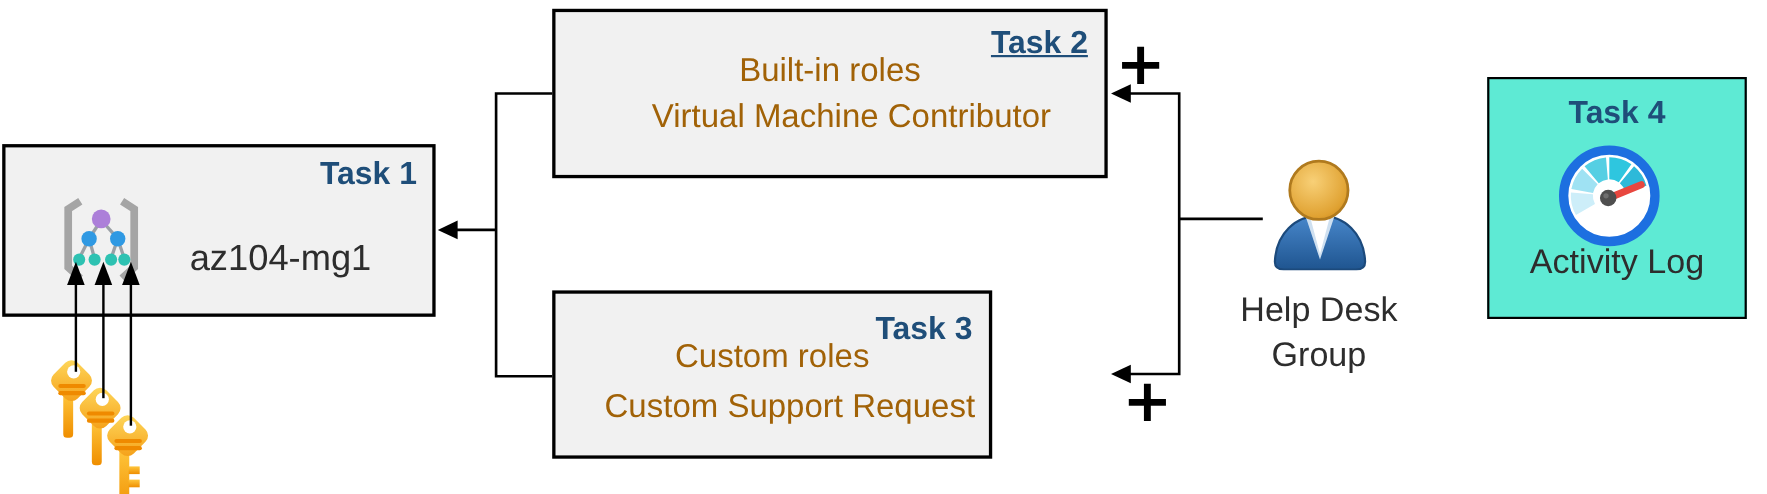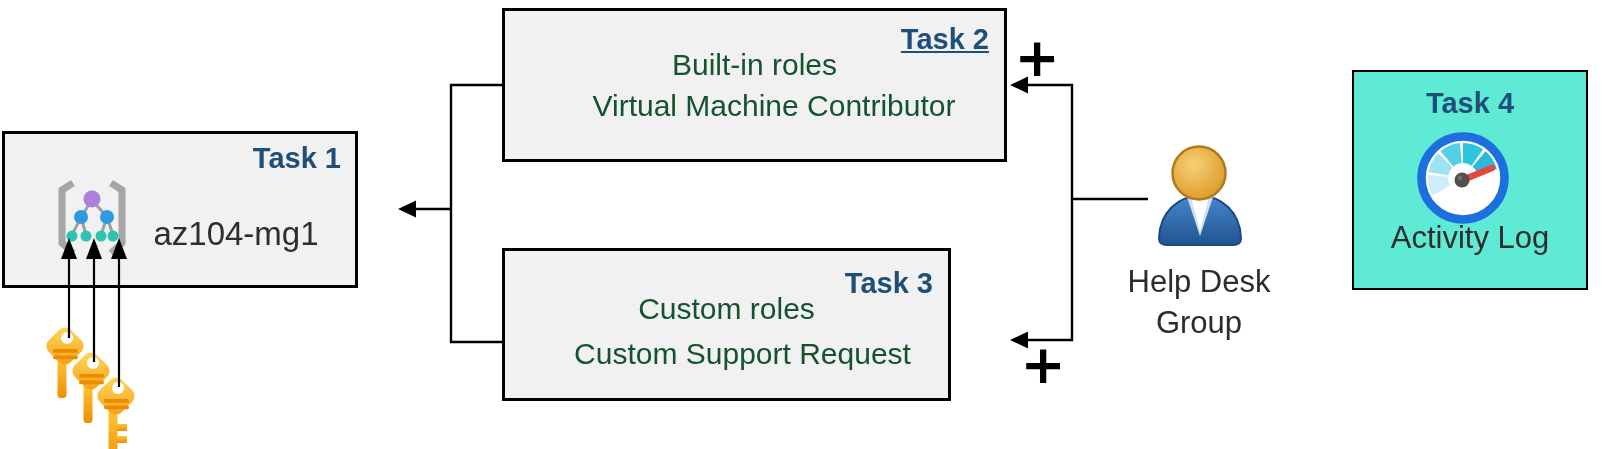--- a/index.html
+++ b/index.html
@@ -11,21 +11,21 @@
   .box{
     position:absolute;background:#f1f1f1;border:3px solid #000;box-sizing:border-box;z-index:2;
   }
   .box4{background:#5eead4;border-width:2.5px;}
   .badge{
     position:absolute;font-weight:bold;font-size:29px;color:#1f4e79;line-height:34px;white-space:nowrap;
   }
   .badge-center{left:0;right:0;text-align:center;}
   .bline{
     position:absolute;left:0;right:0;text-align:center;font-size:30px;line-height:40px;
-    color:#14532d;white-space:nowrap;
+    color:#a16207;white-space:nowrap;
   }
   .t1-title{
     position:absolute;left:120px;right:8px;top:68px;text-align:center;
     font-size:33px;line-height:40px;color:#2d2d2d;margin-top:12px;
   }
   .caption{
     position:absolute;left:0;right:0;top:146px;text-align:center;
     font-size:31px;line-height:40px;color:#2d2d2d;
   }
   .actor-label{
@@ -48,21 +48,21 @@
     <path d="M502 85 H451 V342 H502" fill="none" stroke="#000" stroke-width="2.4"></path>
     <line x1="451" y1="209" x2="415" y2="209" stroke="#000" stroke-width="2.4"></line>
     <polygon points="398,209 416,200.5 416,217.5" fill="#000"></polygon>
 
     <path d="M1027 85 H1072 V340 H1027" fill="none" stroke="#000" stroke-width="2.4"></path>
     <polygon points="1010,85 1028,76.5 1028,93.5" fill="#000"></polygon>
     <polygon points="1010,340 1028,331.5 1028,348.5" fill="#000"></polygon>
     <line x1="1072" y1="199" x2="1148" y2="199" stroke="#000" stroke-width="2.4"></line>
   </svg>
 
-  <div class="box" style="left:2px;top:131px;width:356px;height:157px;">
+  <div class="box" style="left:2px;top:131px;width:394px;height:157px;">
     <div class="badge" style="top:7px;right:14px;">Task 1</div>
     <svg class="icon-abs" style="left:47px;top:41px;" width="80" height="80" viewBox="0 0 80 80">
       <path d="M21 8 L10 15 L10 68 L21 78" fill="none" stroke="#a5a5a5" stroke-width="7"></path>
       <path d="M59 8 L70 15 L70 68 L59 78" fill="none" stroke="#a5a5a5" stroke-width="7"></path>
       <g stroke="#9aa0a6" stroke-width="3">
         <line x1="40" y1="25" x2="29" y2="42"></line>
           <line x1="40" y1="25" x2="55" y2="42"></line>
         <line x1="29" y1="42" x2="20" y2="60"></line>
           <line x1="29" y1="42" x2="34" y2="60"></line>
         <line x1="55" y1="42" x2="49" y2="60"></line>
@@ -78,21 +78,21 @@
     </svg>
     <div class="t1-title">az104-mg1</div>
   </div>
 
   <div class="box" style="left:502px;top:8px;width:505px;height:154px;">
     <div class="badge" style="top:11px;right:15px;text-decoration:underline;">Task 2</div>
     <div class="bline" style="top:34px;">Built-in roles</div>
     <div class="bline" style="top:75px;padding-left:39px;">Virtual Machine Contributor</div>
   </div>
 
-  <div class="box" style="left:502px;top:248px;width:449px;height:153px;">
+  <div class="box" style="left:502px;top:264px;width:400px;height:153px;">
     <div class="badge" style="top:15px;right:15px;">Task 3</div>
     <div class="bline" style="top:38px;">Custom roles</div>
     <div class="bline" style="top:83px;margin-left:32px;">Custom Support Request</div>
   </div>
 
   <div class="box box4" style="left:1352px;top:70px;width:236px;height:220px;">
     <div class="badge badge-center" style="top:14px;">Task 4</div>
     <svg class="icon-abs" style="left:62px;top:59px;" width="94" height="94" viewBox="0 0 94 94">
       <circle cx="47" cy="47" r="41.5" fill="#ffffff" stroke="#1d6fe0" stroke-width="8.5"></circle>
       <g>

